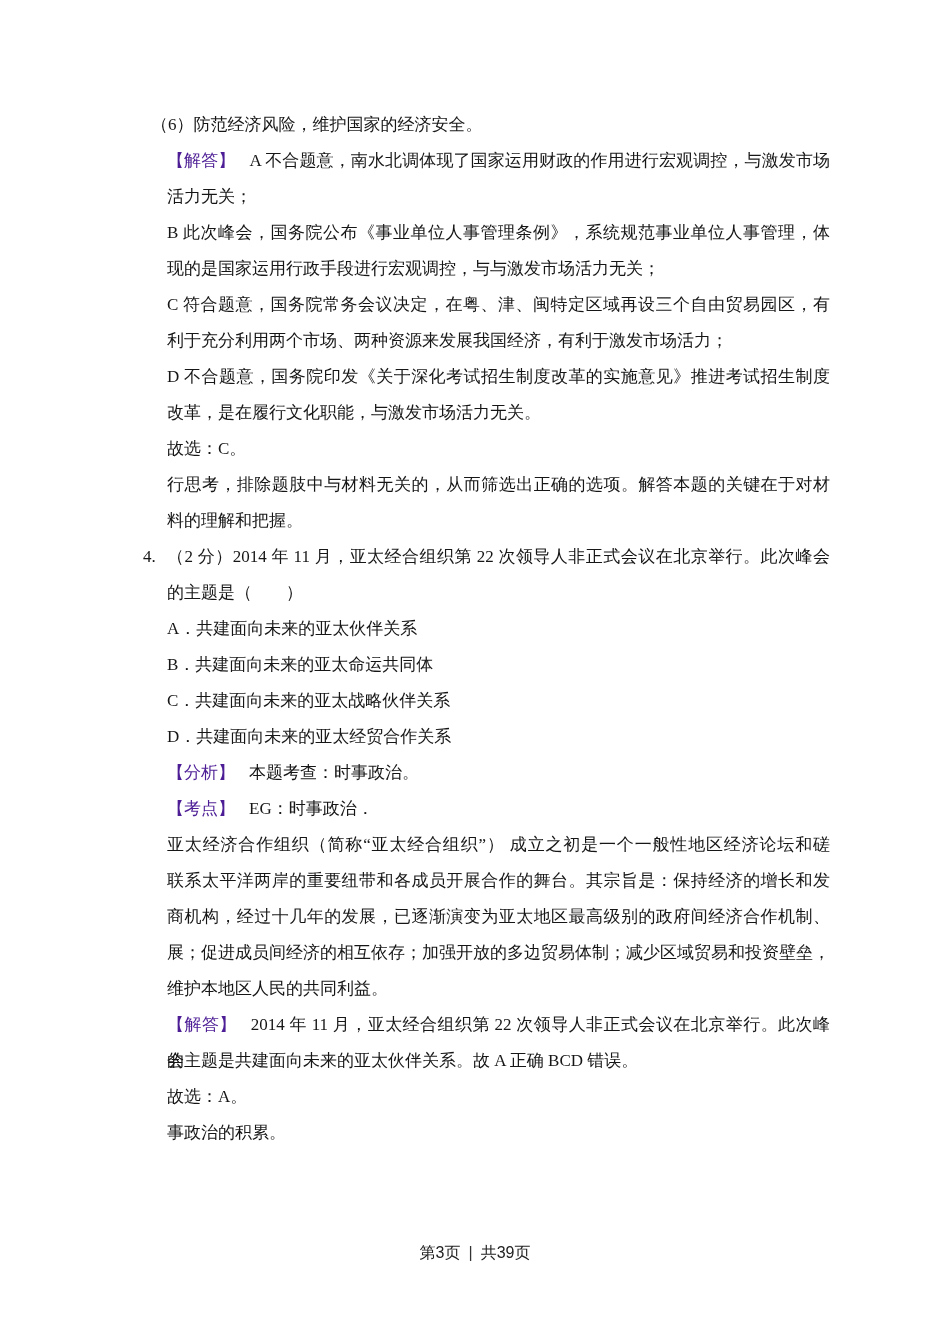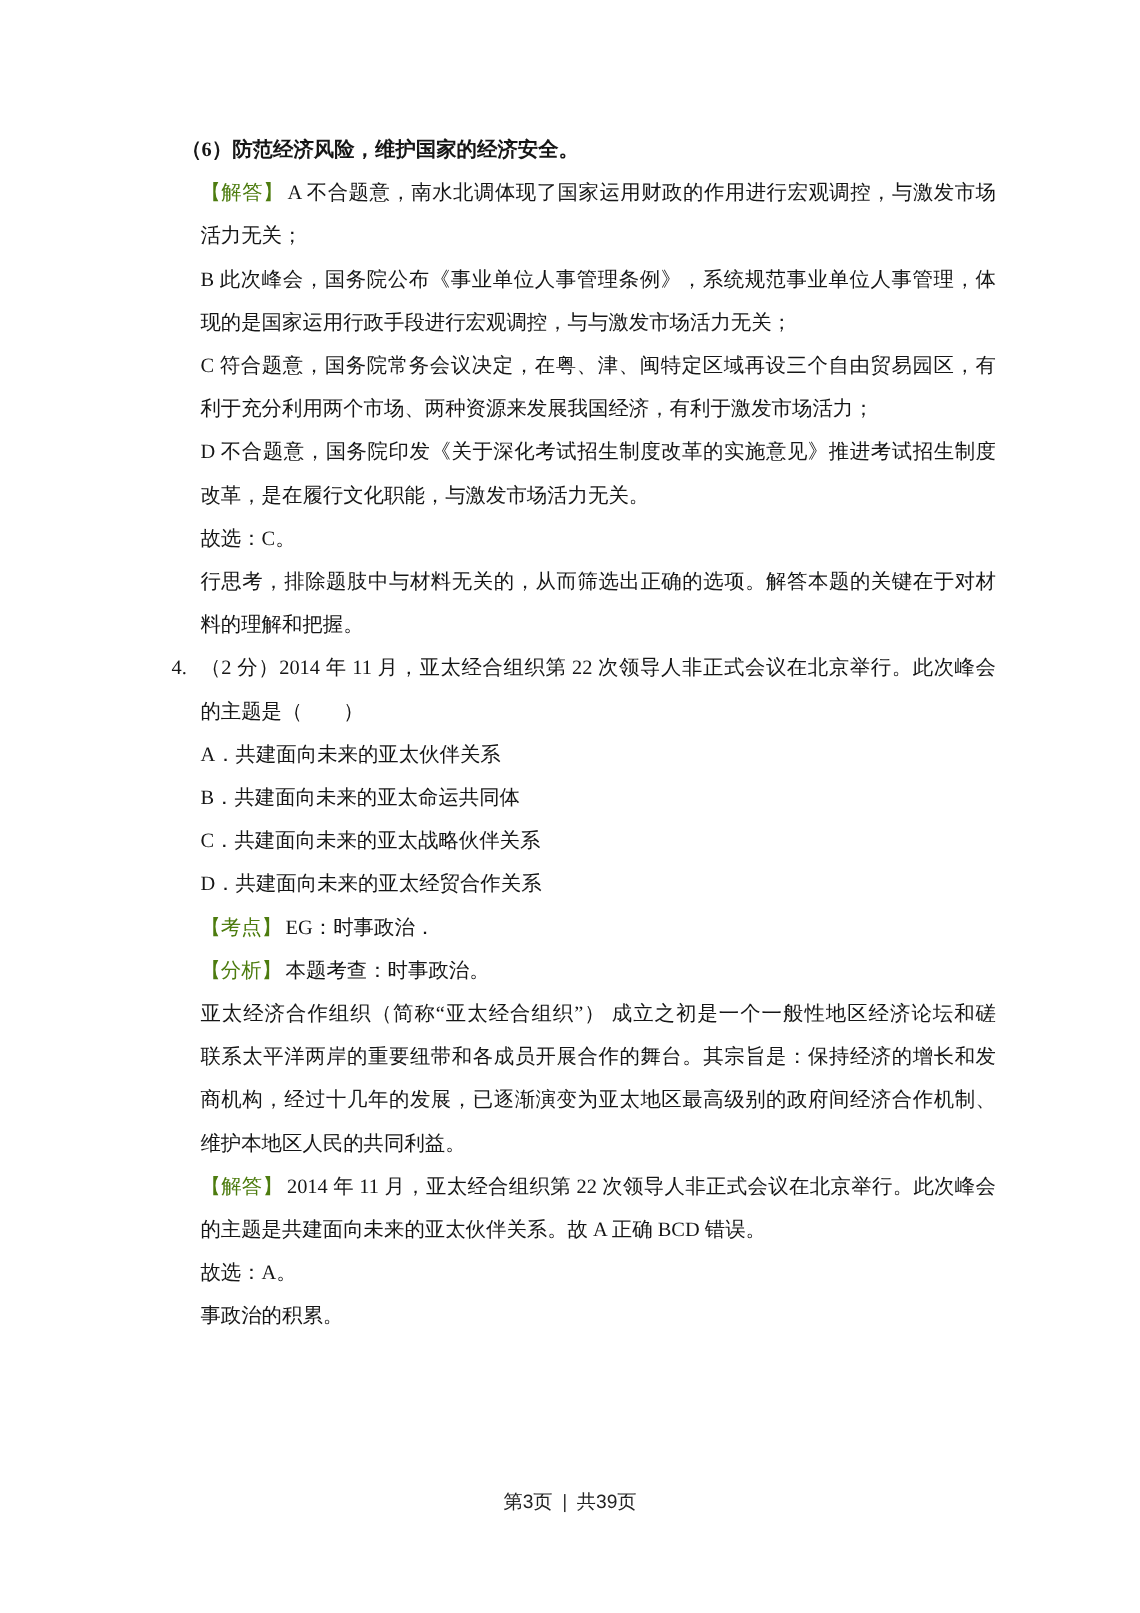--- a/index.html
+++ b/index.html
@@ -28,25 +28,24 @@
     text-align: left;
   }
   
   .ln.fj {
     text-align: justify;
     text-align-last: justify;
   }
   
   .ln.sub {
     margin-left: -16px;
-    font-weight: bold;
   }
   .lbl {
-    color: #4d7c0f;
-    margin-right: 3px;
+    color: #4c1d95;
+    margin-right: 14px;
   }
   .ln.q {
     position: relative;
   }
   .qnum {
     position: absolute;
     left: -24px;
     top: 0;
     text-align: left;
   }
@@ -89,26 +88,27 @@
   <div class="ln">料的理解和把握。</div>
 
   <div class="ln fj q"><span class="qnum">4.</span><span>（2 分）2014 年 11 月，亚太经合组织第 22 次领导人非正式会议在北京举行。此次峰会</span></div>
   <div class="ln">的主题是（　　）</div>
 
   <div class="ln">A．共建面向未来的亚太伙伴关系</div>
   <div class="ln">B．共建面向未来的亚太命运共同体</div>
   <div class="ln">C．共建面向未来的亚太战略伙伴关系</div>
   <div class="ln">D．共建面向未来的亚太经贸合作关系</div>
 
+  <div class="ln"><span class="lbl">【分析】</span><span>本题考查：时事政治。</span></div>
   <div class="ln"><span class="lbl">【考点】</span><span>EG：时事政治．</span></div>
-  <div class="ln"><span class="lbl">【分析】</span><span>本题考查：时事政治。</span></div>
 
   <div class="ln fj">亚太经济合作组织（简称“亚太经合组织”） 成立之初是一个一般性地区经济论坛和磋</div>
   <div class="ln fj">联系太平洋两岸的重要纽带和各成员开展合作的舞台。其宗旨是：保持经济的增长和发</div>
   <div class="ln fj">商机构，经过十几年的发展，已逐渐演变为亚太地区最高级别的政府间经济合作机制、</div>
+  <div class="ln fj">展；促进成员间经济的相互依存；加强开放的多边贸易体制；减少区域贸易和投资壁垒，</div>
   <div class="ln">维护本地区人民的共同利益。</div>
 
   <div class="ln fj"><span class="lbl">【解答】</span><span>2014 年 11 月，亚太经合组织第 22 次领导人非正式会议在北京举行。此次峰会</span></div>
   <div class="ln">的主题是共建面向未来的亚太伙伴关系。故 A 正确 BCD 错误。</div>
   <div class="ln">故选：A。</div>
 
   <div class="ln">事政治的积累。</div>
 
 </div>
 

